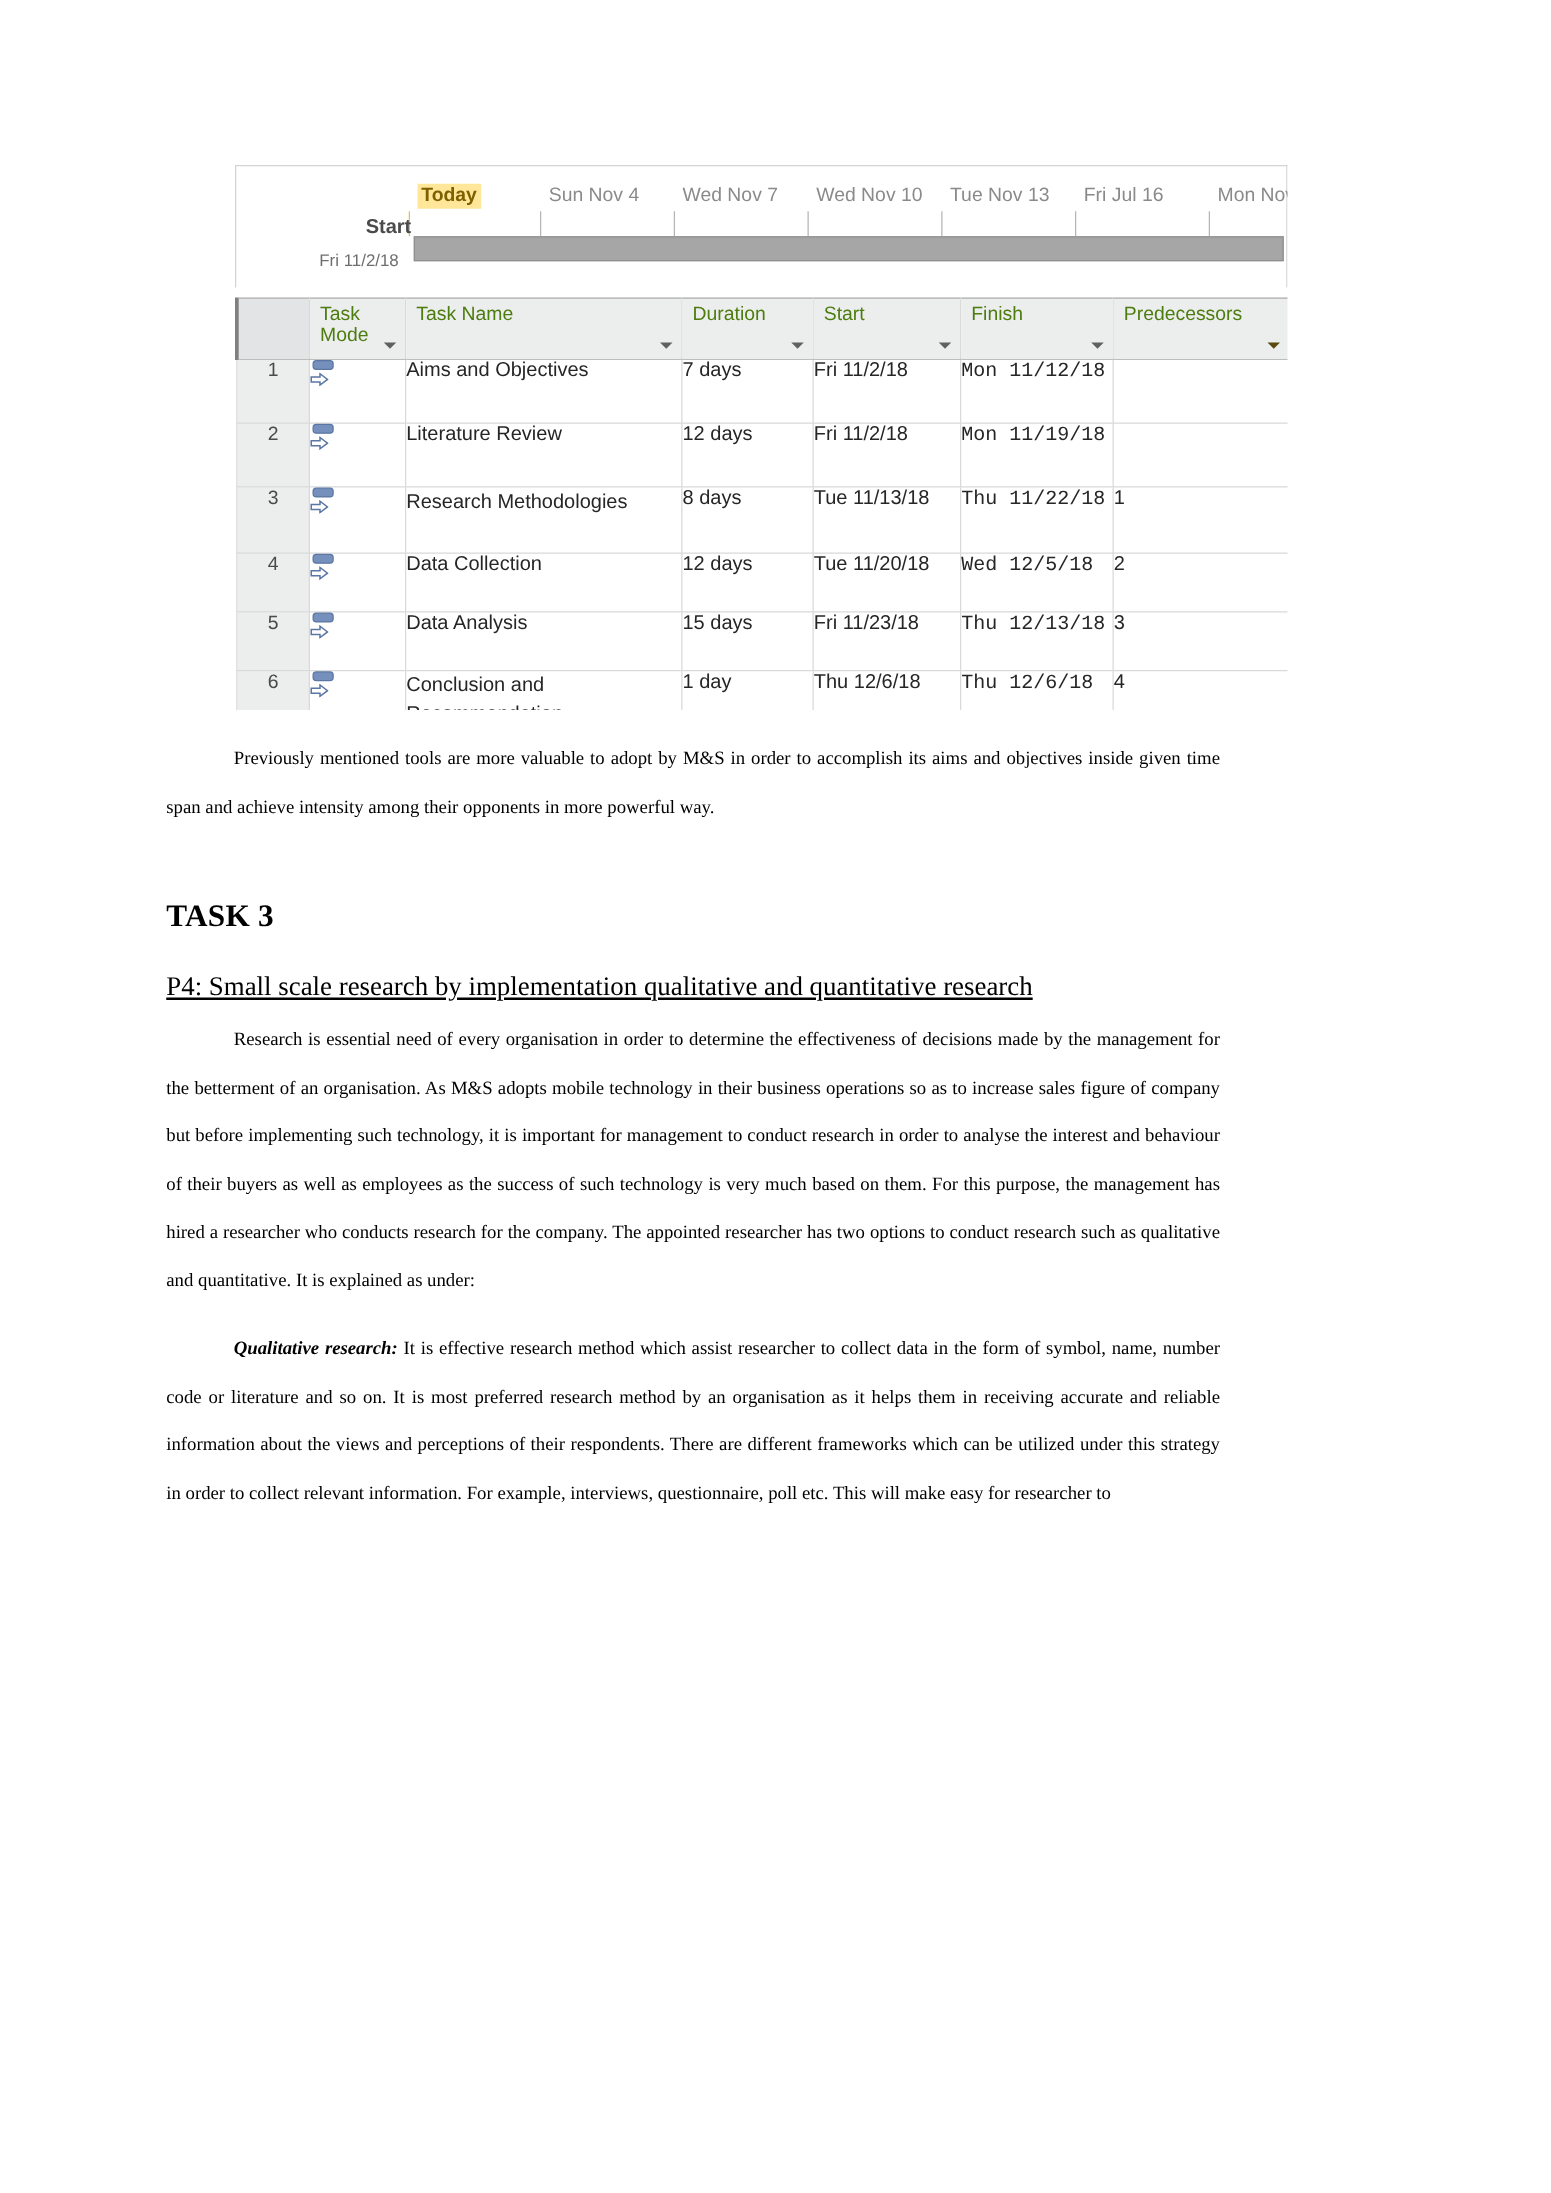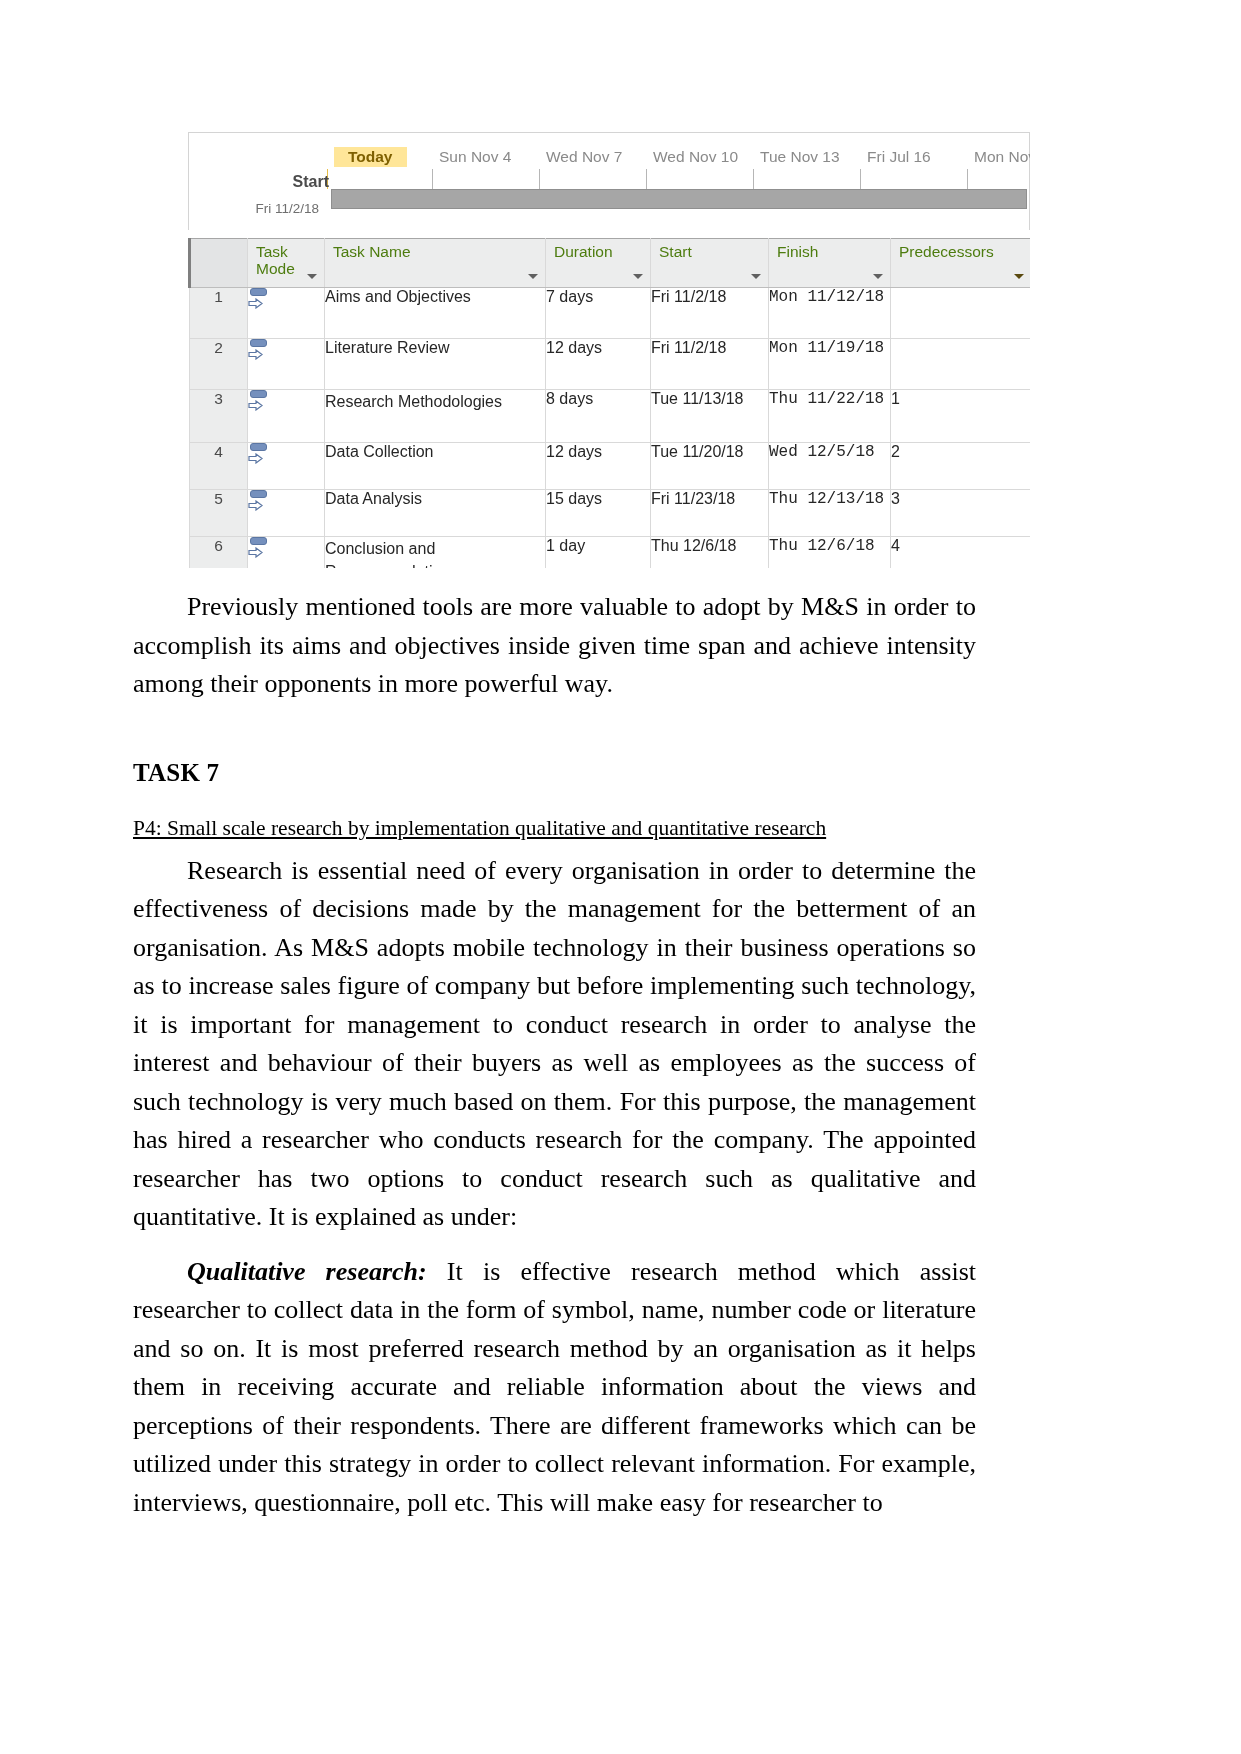--- a/index.html
+++ b/index.html
@@ -72,21 +72,21 @@
     top: 22px;
     width: 1px;
     height: 20px;
     background: #b6b6b6;
   }
   .tick.today .tlabel {
     color: #7f6000;
     background: #ffe699;
     font-weight: bold;
     display: inline-block;
-    padding: 0 14px;
+    padding: 0 3px;
   }
   .tick.today::after {
     background: #e8bf47;
   }
 
   .start-label {
     position: absolute;
     left: 0;
     top: 40px;
     width: 140px;
@@ -220,21 +220,21 @@
 
   
   .body-text {
     position: absolute;
     left: 133px;
     top: 588px;
     width: 843px;
   }
   p.para {
     margin: 0 0 0 0;
-    font-size: 26px;
+    font-size: 15px;
     line-height: 38.5px;
     text-align: justify;
     text-justify: inter-word;
   }
   p.para.indent { text-indent: 54px; }
 
   h1.task-heading {
     font-size: 25px;
     font-weight: bold;
     margin: 52px 0 20px 0;
@@ -426,21 +426,21 @@
           <td class="cell-pred">4</td>
         </tr>
       </tbody>
     </table>
   </div>
 
   <div class="body-text">
 
     <p class="para indent">Previously mentioned tools are more valuable to adopt by M&amp;S in order to accomplish its aims and objectives inside given time span and achieve intensity among their opponents in more powerful way.</p>
 
-    <h1 class="task-heading">TASK 7</h1>
+    <h1 class="task-heading">TASK 3</h1>
 
     <div class="p4-heading">P4: Small scale research by implementation qualitative and quantitative research</div>
 
     <p class="para indent">Research is essential need of every organisation in order to determine the effectiveness of decisions made by the management for the betterment of an organisation. As M&amp;S adopts mobile technology in their business operations so as to increase sales figure of company but before implementing such technology, it is important for management to conduct research in order to analyse the interest and behaviour of their buyers as well as employees as the success of such technology is very much based on them. For this purpose, the management has hired a researcher who conducts research for the company. The appointed researcher has two options to conduct research such as qualitative and quantitative. It is explained as under:</p>
 
     <div class="spacer-sm"></div>
 
     <p class="para indent"><span class="lead-term">Qualitative research:</span><span> It is effective research method which assist researcher to collect data in the form of symbol, name, number code or literature and so on.  It is most preferred research method by an organisation as it helps them in receiving accurate and reliable information about the views and perceptions of their respondents. There are different frameworks which can be utilized under this strategy in order to collect relevant information. For example, interviews, questionnaire, poll etc. This will make easy for researcher to</span></p>
 
   </div>

